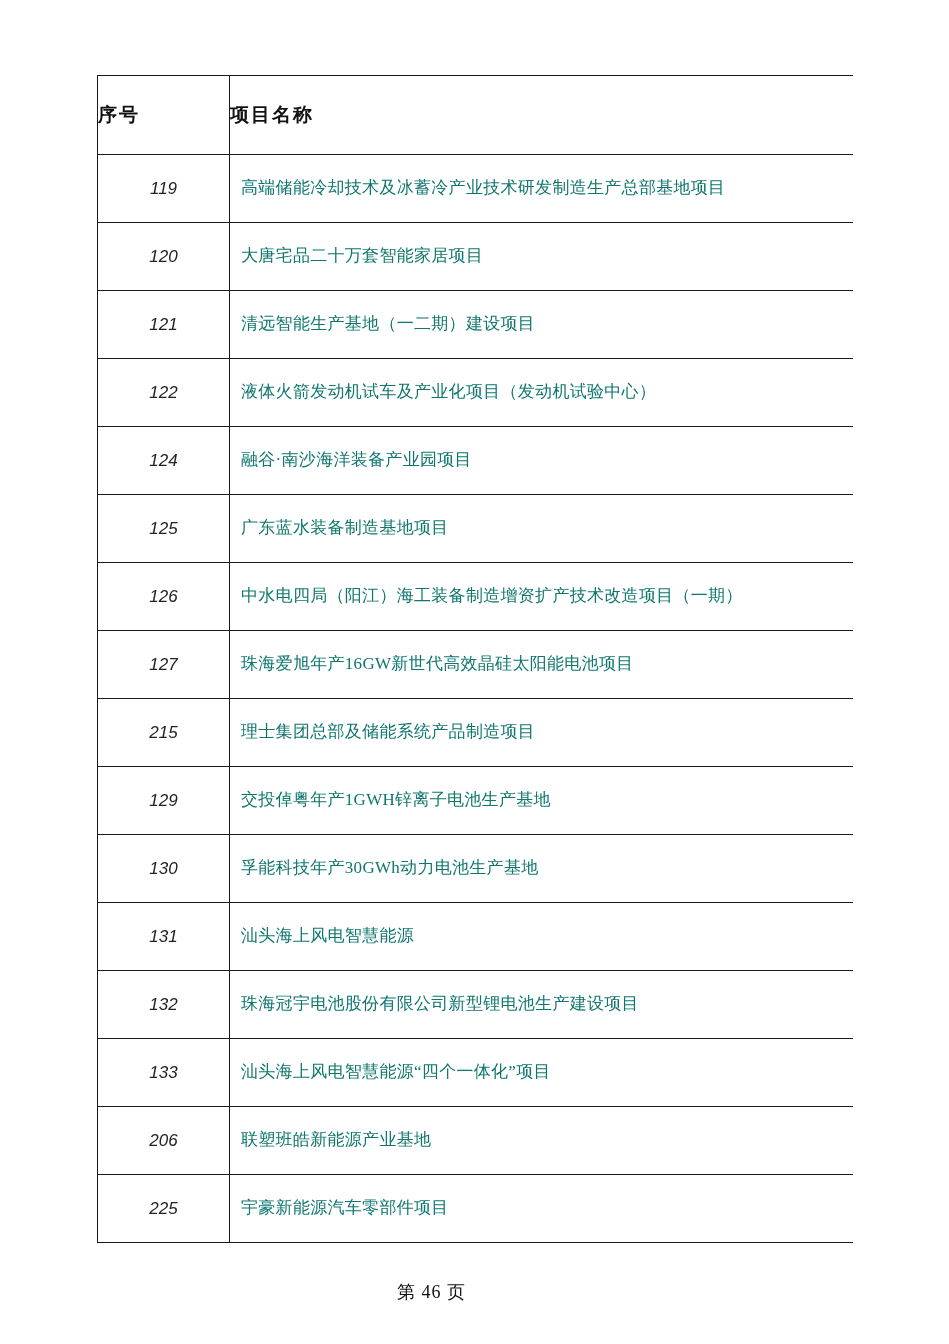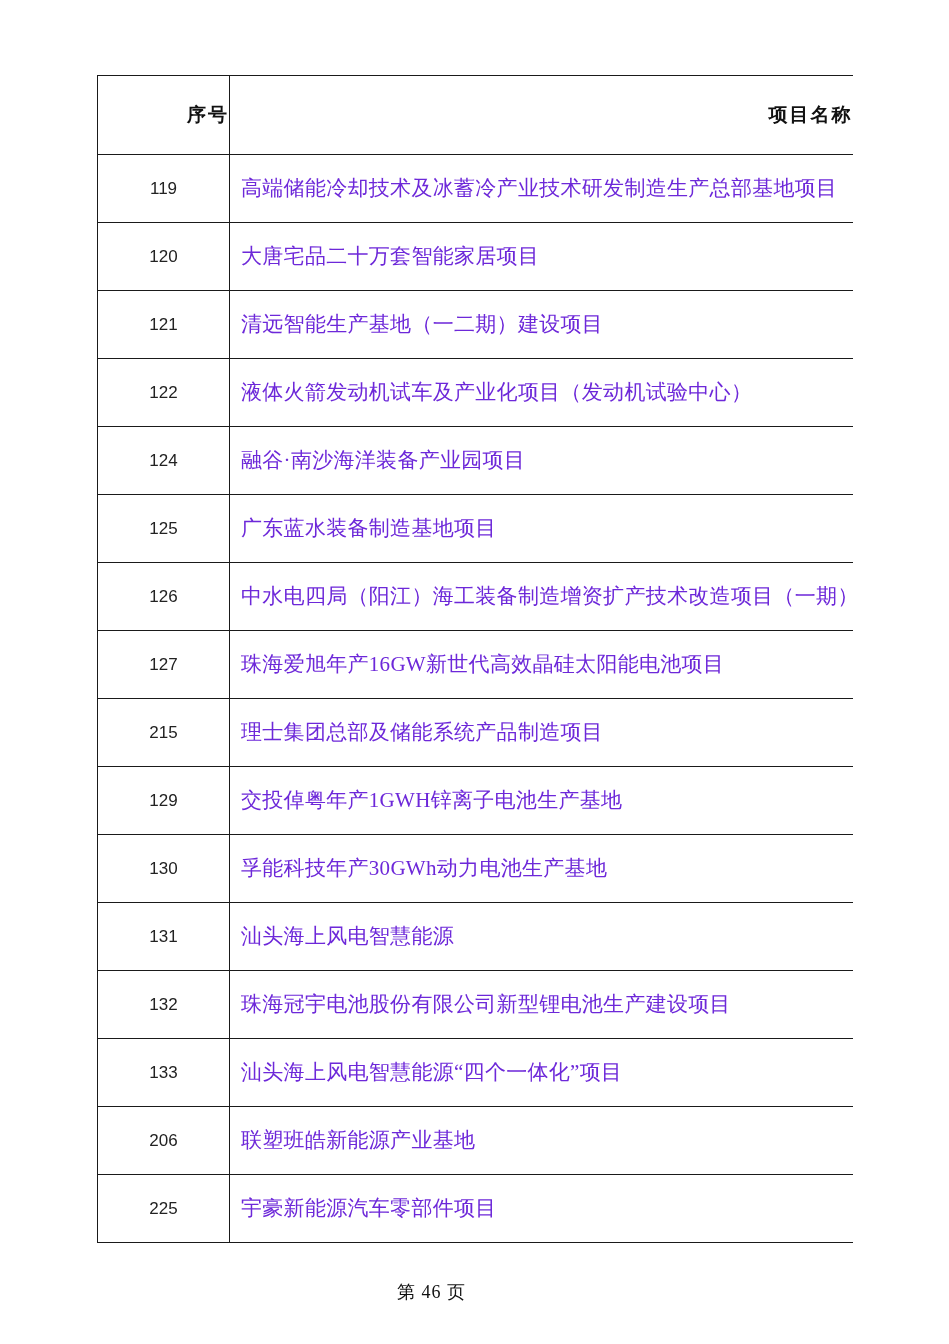--- a/index.html
+++ b/index.html
@@ -69,39 +69,40 @@
   }
   table.proj-table tbody td {
     height: 67px;
   }
 
   .hdr-text {
     font-size: 19px;
     font-weight: bold;
     letter-spacing: 2px;
     display: block;
-    text-align: right;
+    text-align: left;
   }
 
   .idx-text {
     font-size: 17px;
     font-family: "Liberation Sans", "DejaVu Sans", sans-serif;
     display: block;
     color: #222222;
+    font-style: italic;
   }
 
   .name-text {
-    font-size: 21px;
+    font-size: 17px;
     display: block;
     padding-left: 11px;
     padding-right: 6px;
     line-height: 1.35;
     letter-spacing: 0.3px;
     white-space: nowrap;
-    color: #6d28d9;
+    color: #0f766e;
   }
 
   
   .footer {
     position: absolute;
     left: 0;
     top: 1280px;
     width: 863px;
     text-align: center;
   }

